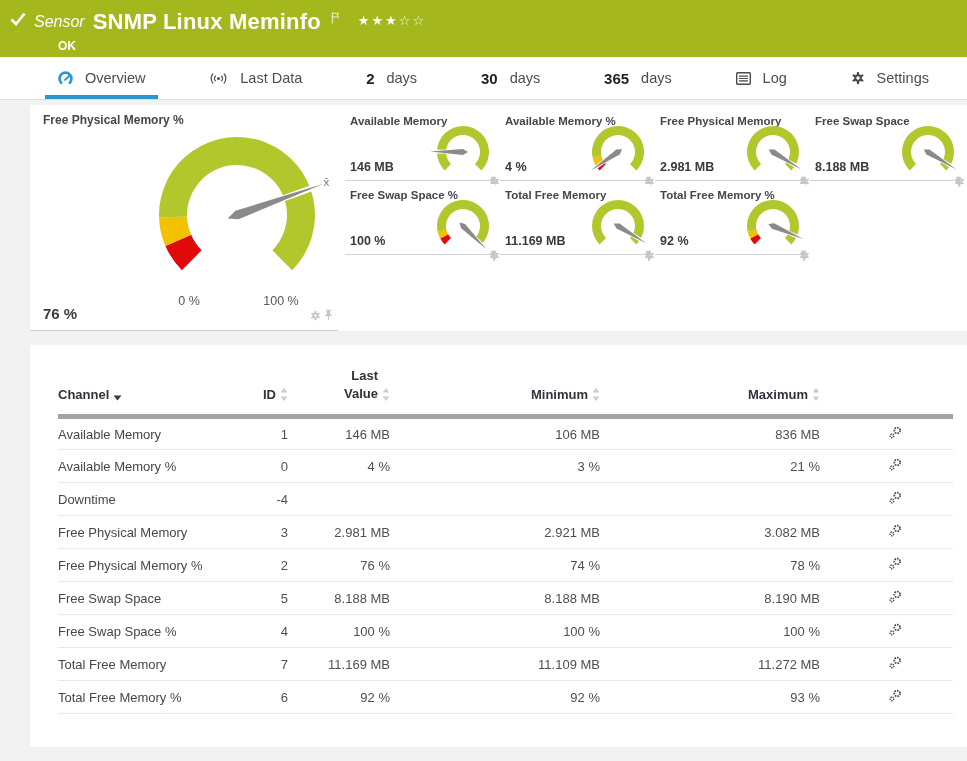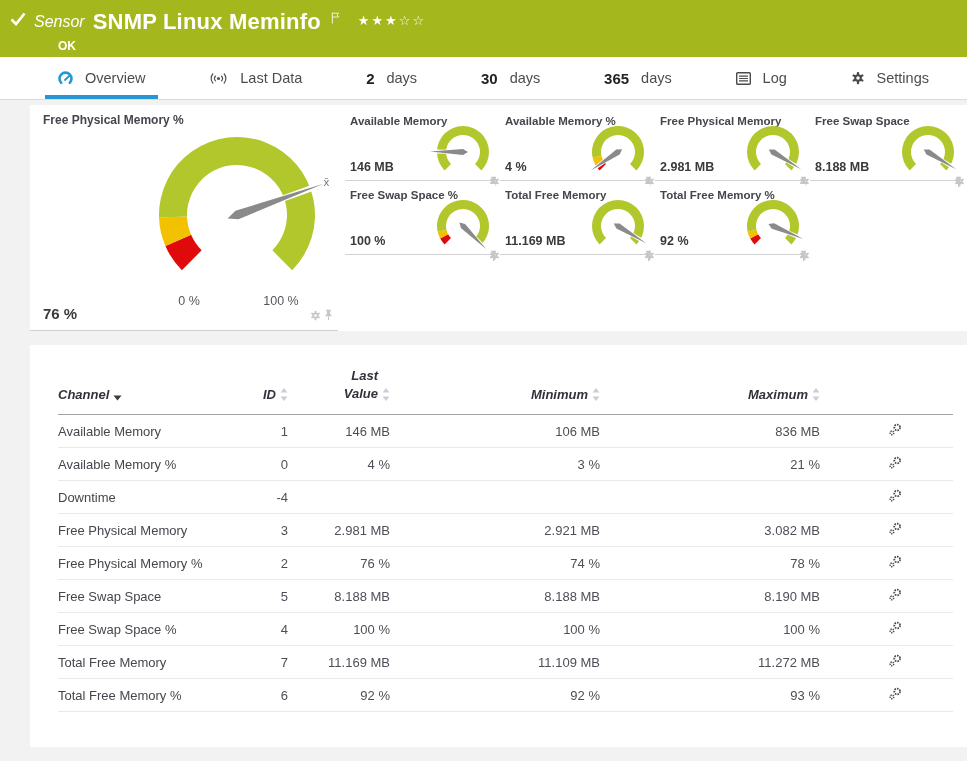--- a/index.html
+++ b/index.html
@@ -58,21 +58,21 @@
   th.left { text-align:left; } th.right { text-align:right; }
   th .hdr-label { vertical-align:bottom; }
   th.wrap .hdr-label { display:inline-block; max-width:44px; text-align:right; line-height:1.35; }
   th .sorter { margin-left:4px; vertical-align:-2px; }
   tbody td { font-size:13px; color:#4e4e58; height:33px; border-bottom:1px solid #e9e9e9; padding:0; }
   tbody td.right { text-align:right; }
   tbody tr td:first-child { color:#46464e; }
   td.action { padding-left:68px; }
   td.action span { cursor:pointer; display:inline-flex; }
   thead tr { border-bottom:1px solid #d7d7d7; }
-  thead th { border-bottom:1px solid #a3a3a3;font-style:italic; }
+  thead th { border-bottom:5px solid #a3a3a3; }
 </style>
 </head>
 <body>
 
 <div class="page">
 
   <header class="hdr" style="background: rgb(164, 184, 30);">
     <span class="chk">
       <svg viewBox="0 0 16 14" width="16" height="14">
           <path d="M1.5 7.5 L6 12 L14.5 1.5" fill="none" stroke="#fff" stroke-width="2.6"></path>

